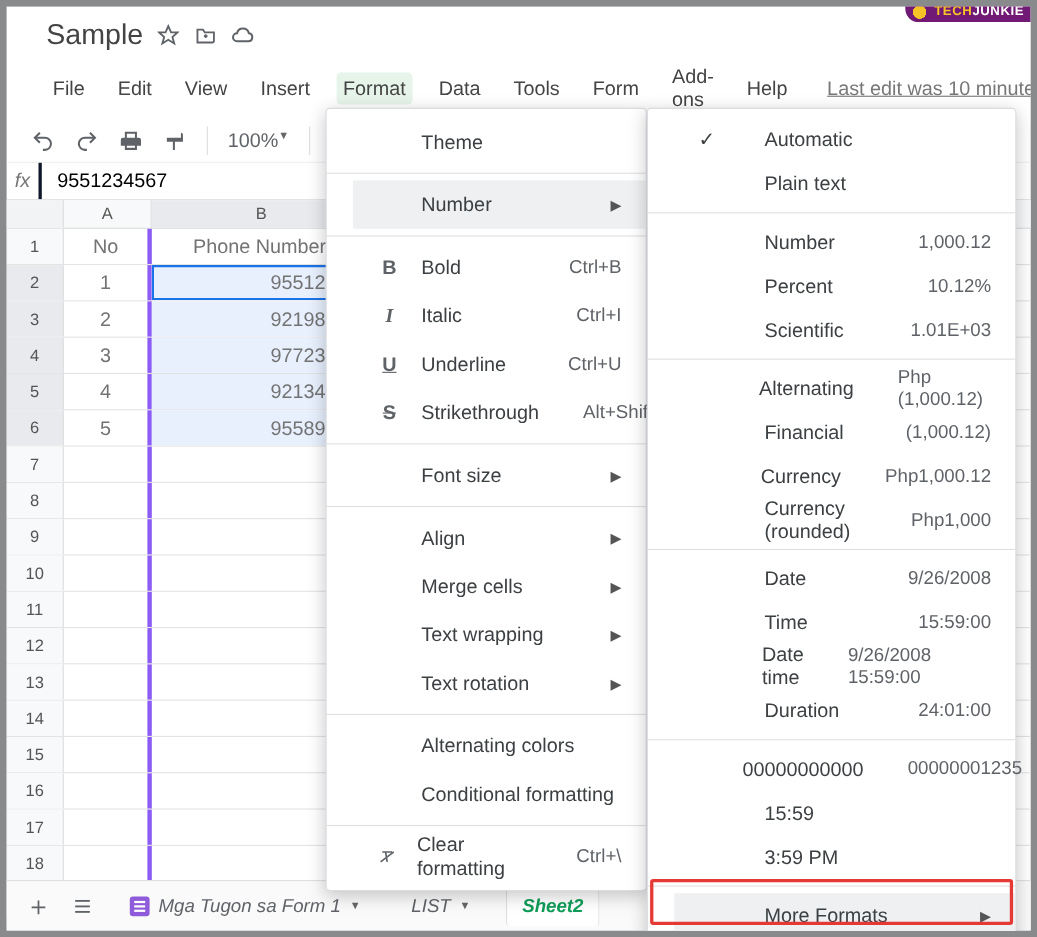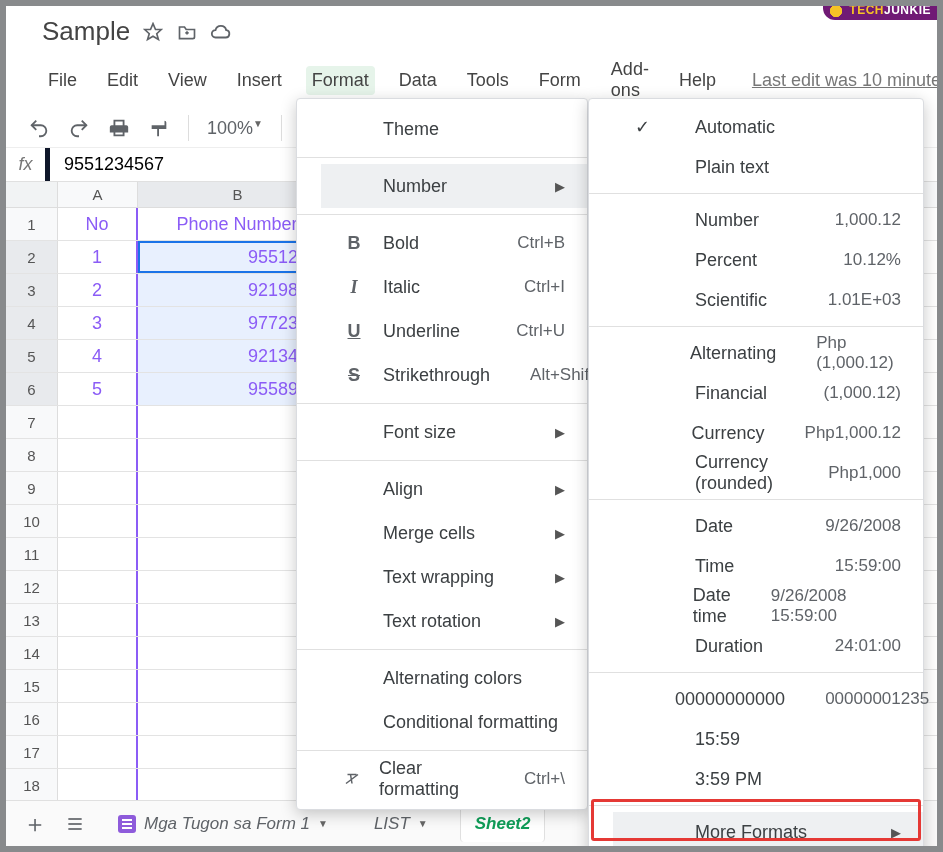--- a/index.html
+++ b/index.html
@@ -79,34 +79,34 @@
     display:flex;align-items:center;gap:18px;
     padding:10px 22px 6px 22px;
     font-size:18px;color:#5f6368;border-bottom:1px solid #eee;
   }
   .toolbar .sep{width:1px;height:26px;background:#ddd;}
   .zoom{display:flex;align-items:flex-start;gap:0;}
   .tri{font-size:10px;color:#666;}
 
   
   .fxbar{display:flex;align-items:center;border-bottom:1px solid #e0e0e0;height:34px;}
-  .fxlabel{width:44px;text-align:center;font-style:italic;color:#777;font-size:18px;border-right:5px solid #0f172a;height:100%;display:flex;align-items:center;justify-content:center;}
+  .fxlabel{width:32px;text-align:center;font-style:italic;color:#777;font-size:18px;border-right:3px solid #0f172a;height:100%;display:flex;align-items:center;justify-content:center;}
   .fxval{padding-left:14px;font-size:18px;color:#000000;}
 
   
   .grid{position:relative;user-select:none;}
   .colhead{display:flex;height:26px;background:#f8f9fa;border-bottom:1px solid #ddd;}
   .corner{width:52px;border-right:1px solid #ddd;background:#f1f3f4;}
   .ch{flex:0 0 auto;border-right:1px solid #ddd;text-align:center;font-size:15px;color:#555;line-height:26px;}
   .ch.A{width:80px;} .ch.B{width:200px;} .ch.C{width:120px;}
   .ch.sel{background:#e8eaed;}
   .row{display:flex;height:33px;border-bottom:1px solid #e3e3e3;}
   .rh{width:52px;border-right:1px solid #ddd;background:#f8f9fa;text-align:center;font-size:15px;color:#555;line-height:33px;}
   .rh.sel{background:#e8eaed;}
-  .cell{border-right:2px solid #8b5cf6;padding:0 8px;display:flex;align-items:center;font-size:18px;color:#8b5cf6;}
+  .cell{border-right:4px solid #8b5cf6;padding:0 8px;display:flex;align-items:center;font-size:18px;color:#737373;}
   .cell.A{width:80px;justify-content:center;}
   .cell.B{width:200px;justify-content:flex-end;}
   .cell.C{width:120px;}
   .cell.hdr{justify-content:center;font-size:18px;}
   .rangesel{background:#e8f0fe;}
   .activebd{box-shadow: inset 0 0 0 2px #1a73e8;}
 
   
   .menu{
     position:absolute;background:#fff;border:1px solid #dadce0;border-radius:4px;

